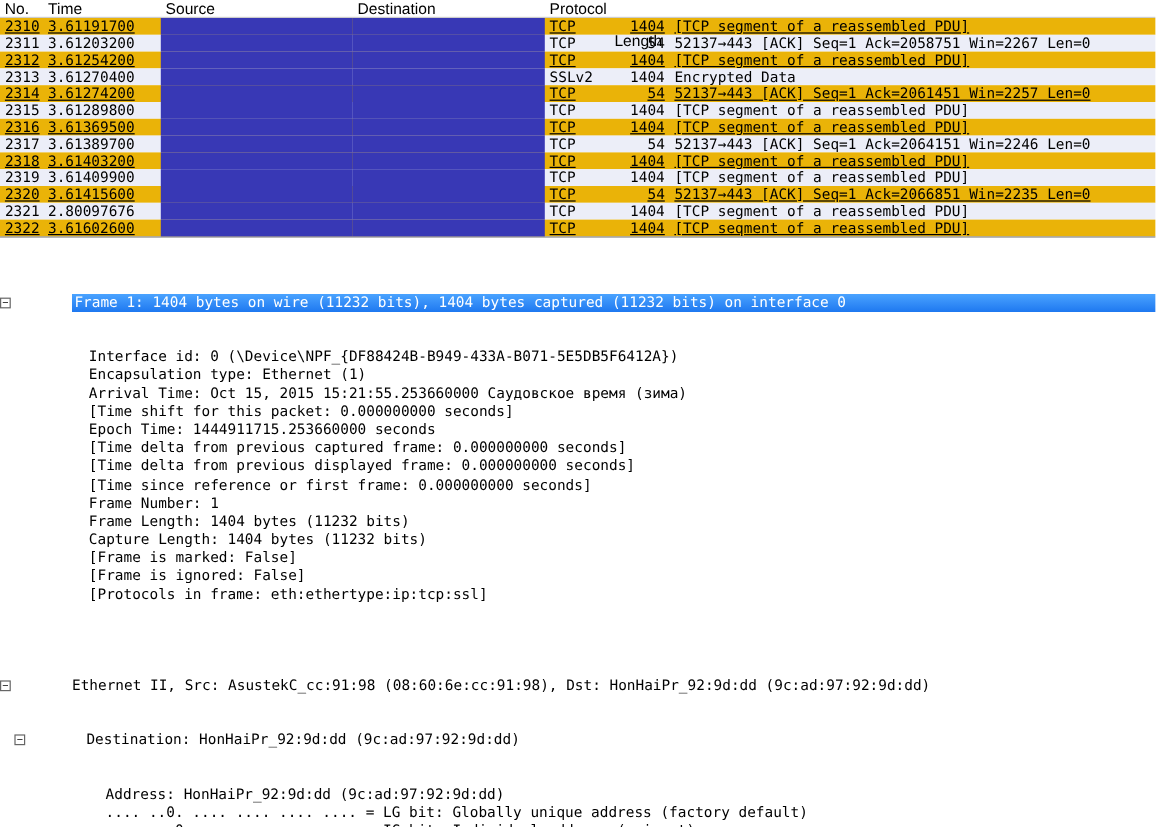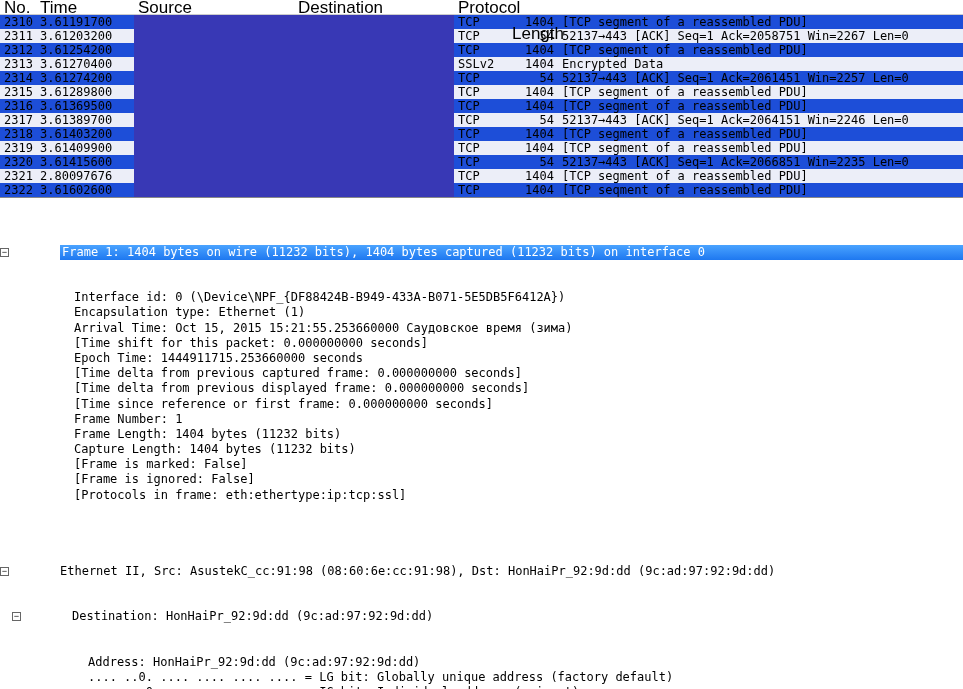--- a/index.html
+++ b/index.html
@@ -13,30 +13,30 @@
   }
   
   .packet-list { width:963px; }
   .header-row {
     display:flex;
     background:#fff;
     border-bottom:1px solid #ccc;
     height:15px;
     line-height:15px;
   }
-  .header-row span { display:inline-block; padding-left:4px; font-family:Arial,Helvetica,sans-serif; font-size:17px; color:#000; }
+  .header-row span { display:inline-block; padding-left:4px; font-family:Arial,Helvetica,sans-serif; font-size:13px; color:#000; }
   .hcol-no     { width:36px; text-align:left; }
   .hcol-time   { width:98px; }
   .hcol-src    { width:160px;}
   .hcol-dst    { width:160px;}
   .hcol-proto  { width:54px; }
   .hcol-len    { width:50px;margin-top:26px; }
   .hcol-info   { flex:1; }
   .row { display:flex; height:14px; line-height:14px; white-space:nowrap; }
-  .row.even { background:#1d4ed8; }
+  .row.even { background:#eab308;text-decoration:underline; }
   .row.odd  { background:#eceef8; }
   .cell { display:inline-block; padding-left:4px; overflow:hidden; }
   .c-no   { width:36px; text-align:right; padding-right:3px; padding-left:0;}
   .c-time { width:98px; }
   .c-src  { width:160px; background:#3838b5; }
   .c-dst  { width:160px; background:#3838b5; }
   .c-proto{ width:54px; }
   .c-len  { width:50px; text-align:right; padding-right:4px; padding-left:0;}
   .c-info { flex:1; }
   

